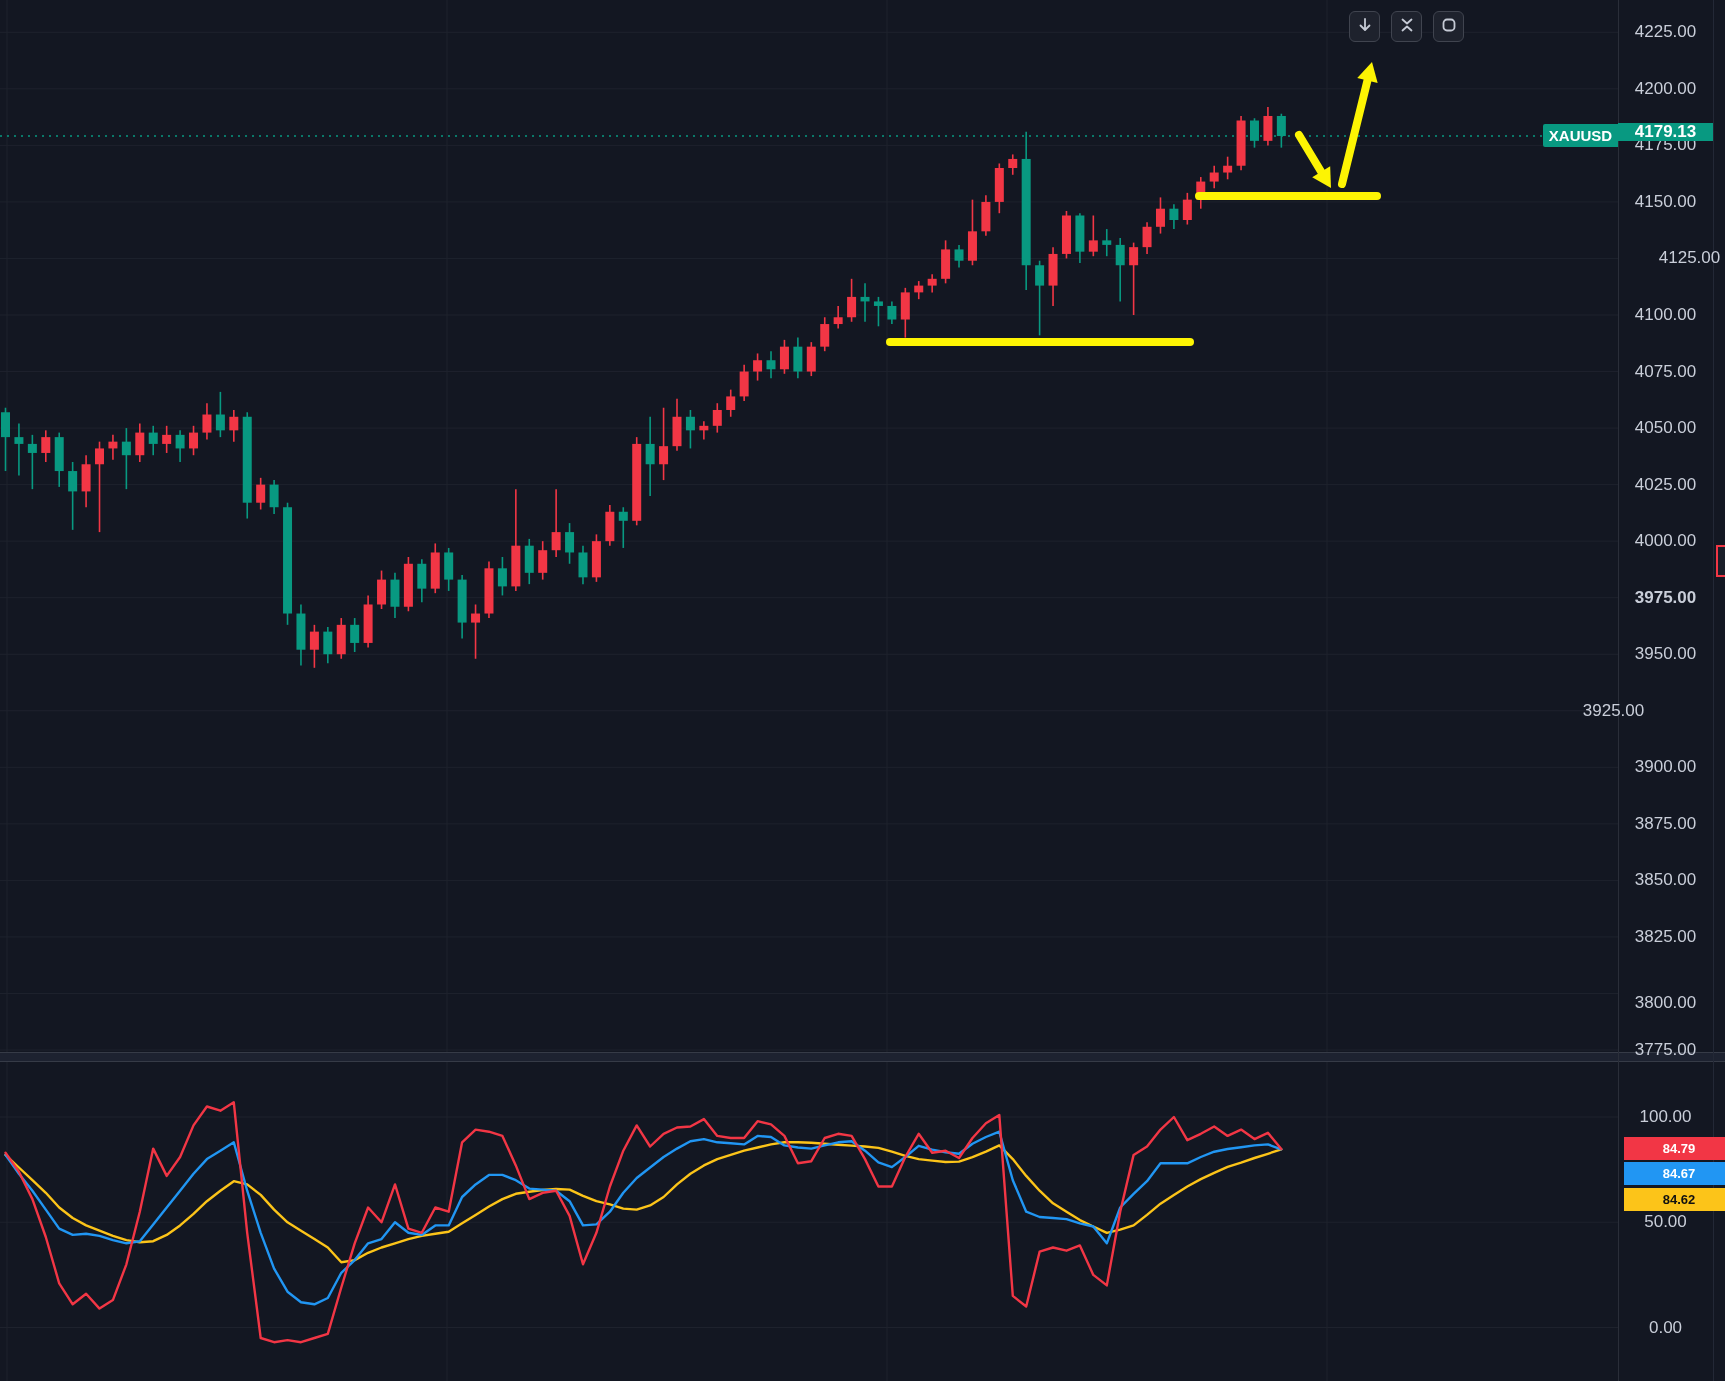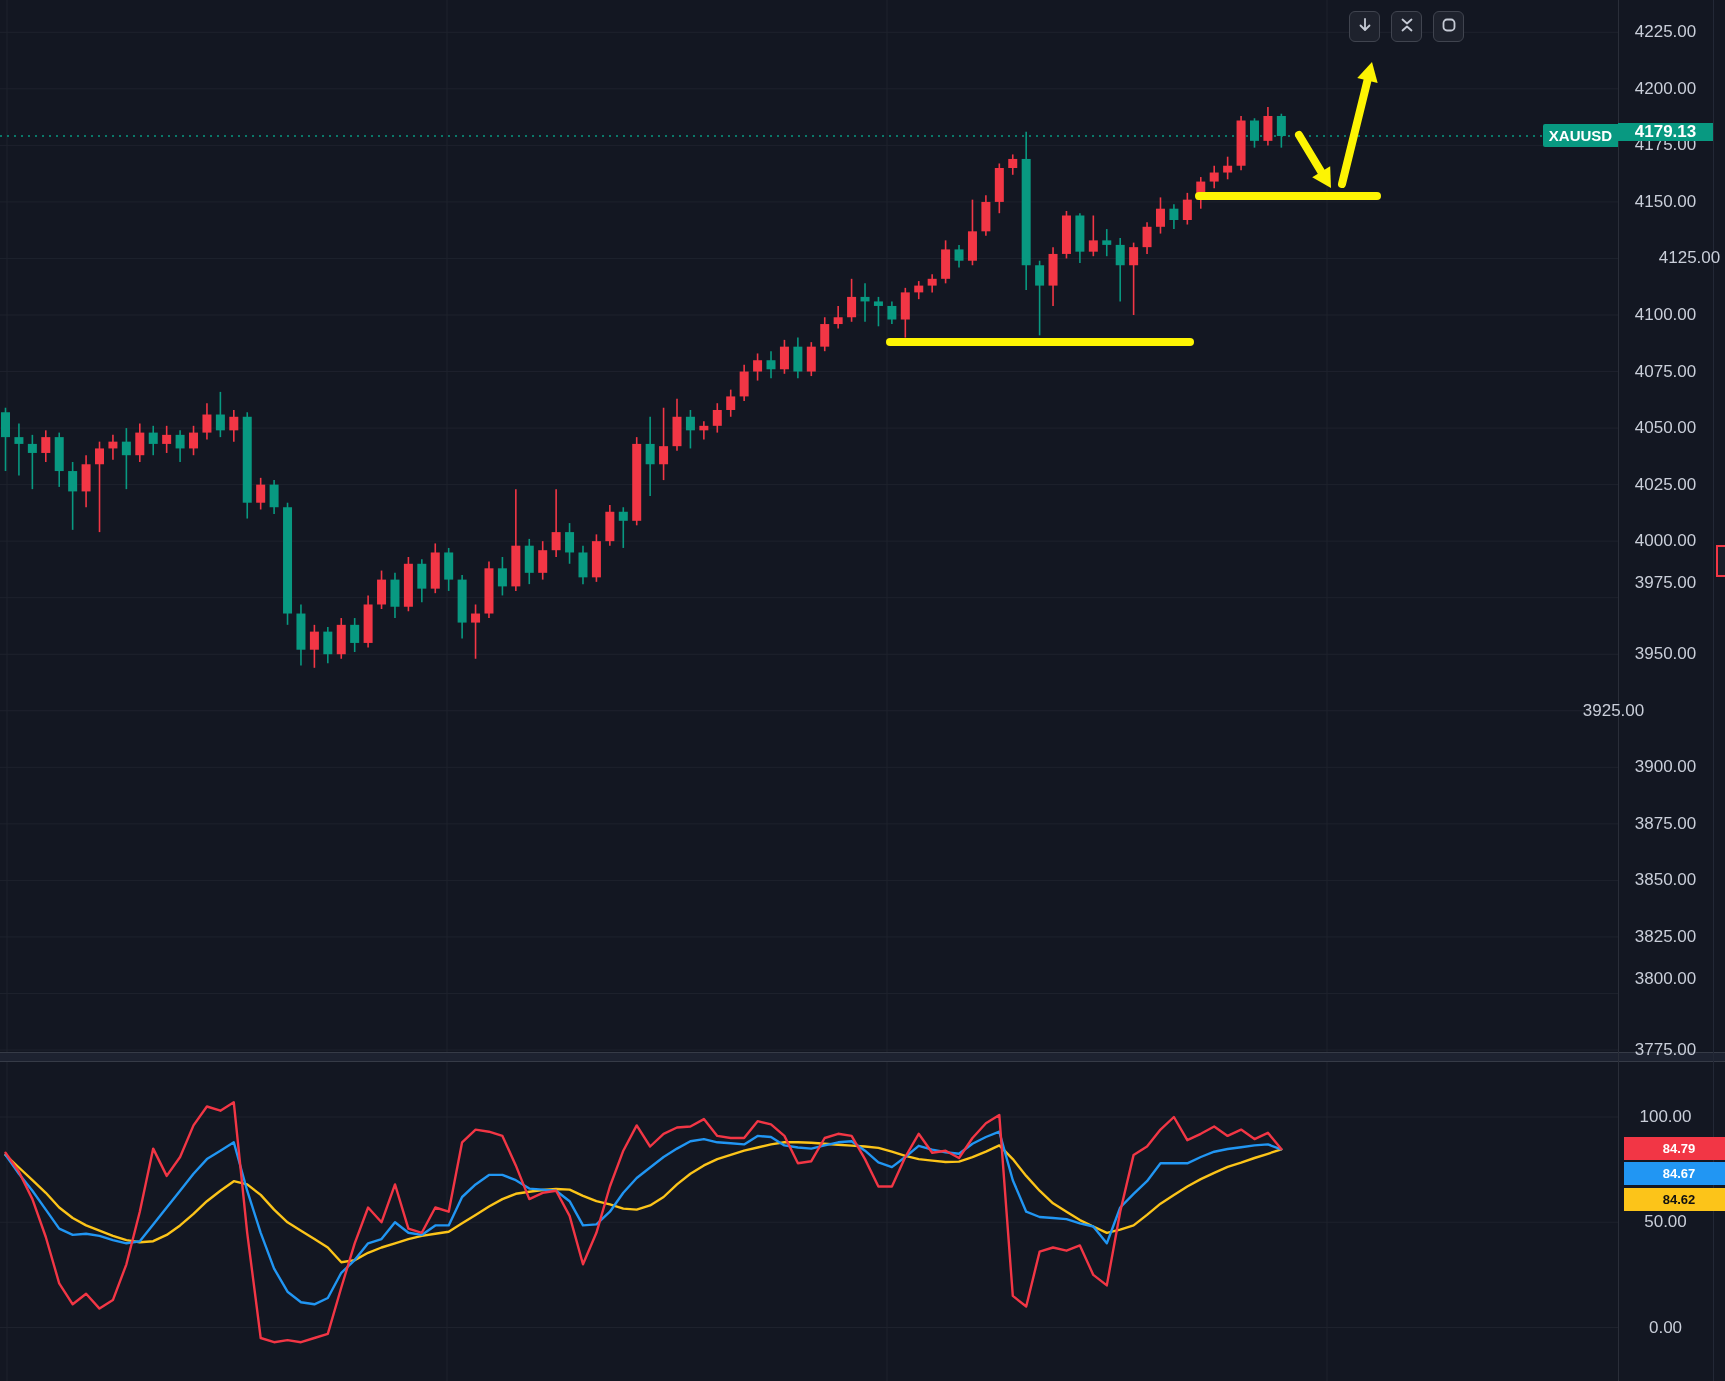--- a/index.html
+++ b/index.html
@@ -281,28 +281,28 @@
       <div class="tick-label" style="left: 1618px; top: 32.3px;">4225.00</div>
       <div class="tick-label" style="left: 1618px; top: 88.84px;">4200.00</div>
       <div class="tick-label" style="left: 1618px; top: 145.38px;">4175.00</div>
       <div class="tick-label" style="left: 1618px; top: 201.92px;">4150.00</div>
       <div class="tick-label" style="left: 1618px; top: 258.46px; padding-left: 24px;">4125.00</div>
       <div class="tick-label" style="left: 1618px; top: 315px;">4100.00</div>
       <div class="tick-label" style="left: 1618px; top: 371.54px;">4075.00</div>
       <div class="tick-label" style="left: 1618px; top: 428.08px;">4050.00</div>
       <div class="tick-label" style="left: 1618px; top: 484.62px;">4025.00</div>
       <div class="tick-label" style="left: 1618px; top: 541.16px;">4000.00</div>
-      <div class="tick-label" style="left: 1618px; top: 583px;">3975.00</div>
+      <div class="tick-label" style="left: 1618px; top: 598px; font-weight: bold;">3975.00</div>
       <div class="tick-label" style="left: 1618px; top: 654.24px;">3950.00</div>
       <div class="tick-label" style="left: 1542px; top: 710.78px; padding-left: 24px;">3925.00</div>
       <div class="tick-label" style="left: 1618px; top: 767.32px;">3900.00</div>
       <div class="tick-label" style="left: 1618px; top: 823.86px;">3875.00</div>
       <div class="tick-label" style="left: 1618px; top: 880.4px;">3850.00</div>
       <div class="tick-label" style="left: 1618px; top: 936.94px;">3825.00</div>
-      <div class="tick-label" style="left: 1618px; top: 979px; text-align: center;">3800.00</div>
+      <div class="tick-label" style="left: 1618px; top: 1003px; text-align: center;">3800.00</div>
       <div class="tick-label" style="left: 1618px; top: 1050.02px;">3775.00</div>
       <div class="tick-label" style="left: 1618px; top: 1117px;">100.00</div>
       <div class="tick-label" style="left: 1618px; top: 1222.25px;">50.00</div>
       <div class="tick-label" style="left: 1618px; top: 1327.5px;">0.00</div>
     </div>
   <div id="price-axis-hit"></div>
 
   <div id="ticker-box">
     <span>XAUUSD</span>
   </div>

